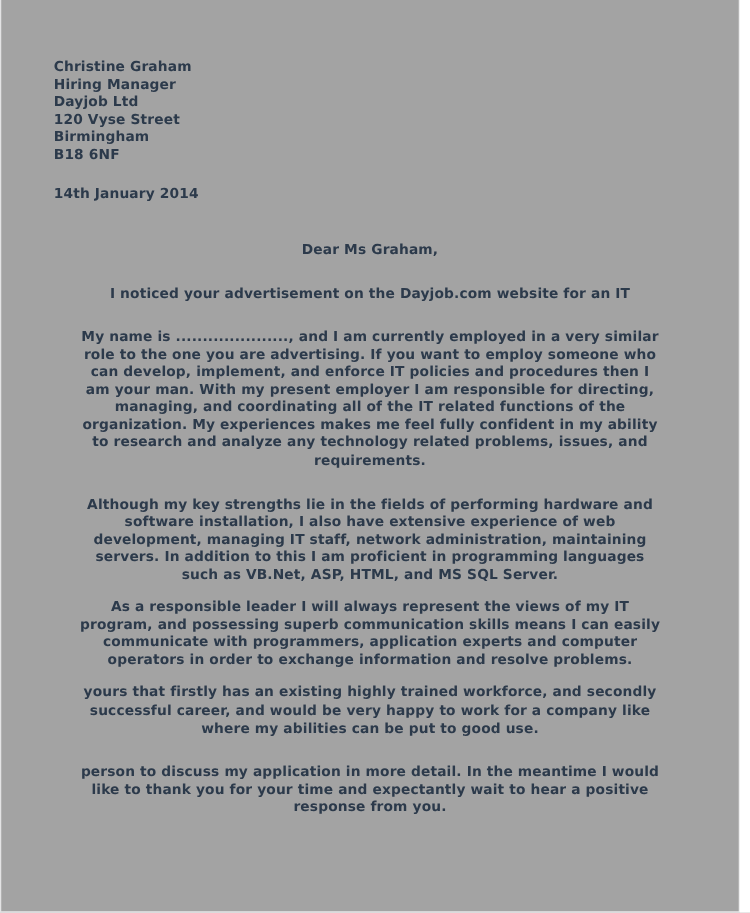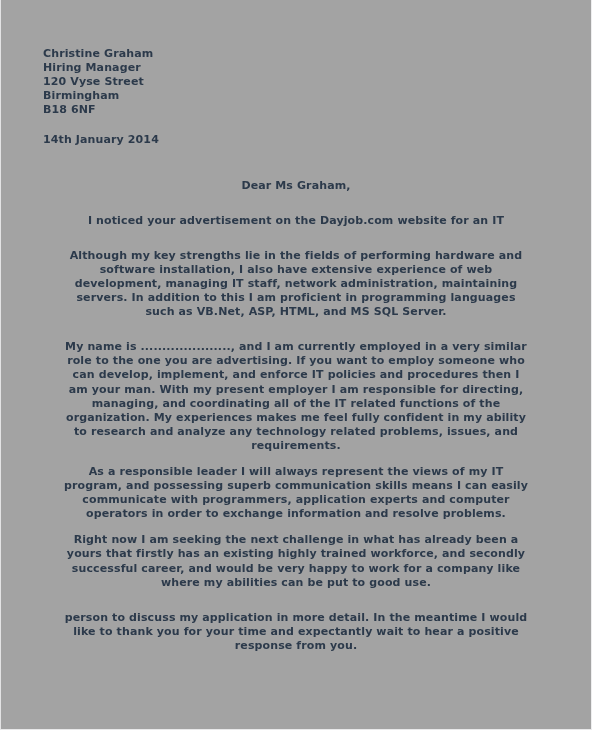--- a/index.html
+++ b/index.html
@@ -64,61 +64,61 @@
 </style>
 </head>
 <body>
 
 <div class="page">
   <div class="letter">
 
     <div class="addr-block">
       <span class="addr-line">Christine Graham</span>
       <span class="addr-line">Hiring Manager</span>
+      <span class="addr-line">Dayjob Ltd</span>
       <span class="addr-line">120 Vyse Street</span>
       <span class="addr-line">Birmingham</span>
       <span class="addr-line">B18 6NF</span>
     </div>
 
     <div class="date-line">14th January 2014</div>
 
     <div class="salutation">Dear Ms Graham,</div>
 
     <div class="para">
       <span class="para-line">I noticed your advertisement on the Dayjob.com website for an IT</span>
     </div>
 
     <div class="para">
-      <span class="para-line">Although my key strengths lie in the fields of performing hardware and</span>
-      <span class="para-line">software installation, I also have extensive experience of web</span>
-      <span class="para-line">development, managing IT staff, network administration, maintaining</span>
-      <span class="para-line">servers. In addition to this I am proficient in programming languages</span>
-      <span class="para-line">such as VB.Net, ASP, HTML, and MS SQL Server.</span>
-    </div>
-
-    <div class="para">
       <span class="para-line">My name is ....................., and I am currently employed in a very similar</span>
       <span class="para-line">role to the one you are advertising. If you want to employ someone who</span>
       <span class="para-line">can develop, implement, and enforce IT policies and procedures then I</span>
       <span class="para-line">am your man. With my present employer I am responsible for directing,</span>
       <span class="para-line">managing, and coordinating all of the IT related functions of the</span>
       <span class="para-line">organization. My experiences makes me feel fully confident in my ability</span>
       <span class="para-line">to research and analyze any technology related problems, issues, and</span>
       <span class="para-line">requirements.</span>
     </div>
 
+    <div class="para">
+      <span class="para-line">Although my key strengths lie in the fields of performing hardware and</span>
+      <span class="para-line">software installation, I also have extensive experience of web</span>
+      <span class="para-line">development, managing IT staff, network administration, maintaining</span>
+      <span class="para-line">servers. In addition to this I am proficient in programming languages</span>
+      <span class="para-line">such as VB.Net, ASP, HTML, and MS SQL Server.</span>
+    </div>
+
     <div class="para tight">
       <span class="para-line">As a responsible leader I will always represent the views of my IT</span>
       <span class="para-line">program, and possessing superb communication skills means I can easily</span>
       <span class="para-line">communicate with programmers, application experts and computer</span>
       <span class="para-line">operators in order to exchange information and resolve problems.</span>
     </div>
 
     <div class="para tight">
-      <span class="para-line">Right now I am seeking the next challenge in what has already been a</span>
       <span class="para-line">yours that firstly has an existing highly trained workforce, and secondly</span>
       <span class="para-line">successful career, and would be very happy to work for a company like</span>
       <span class="para-line">where my abilities can be put to good use.</span>
     </div>
 
     <div class="para">
       <span class="para-line">person to discuss my application in more detail. In the meantime I would</span>
       <span class="para-line">like to thank you for your time and expectantly wait to hear a positive</span>
       <span class="para-line">response from you.</span>
     </div>

